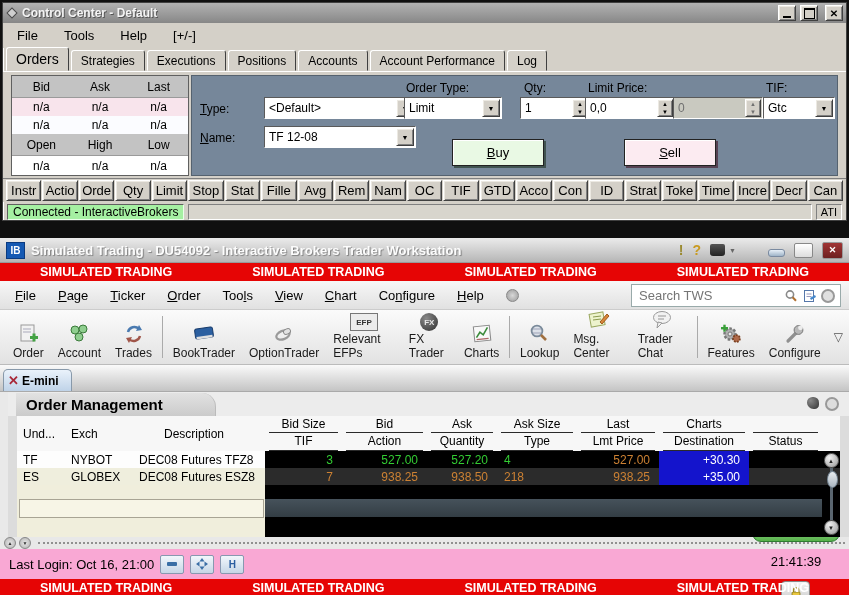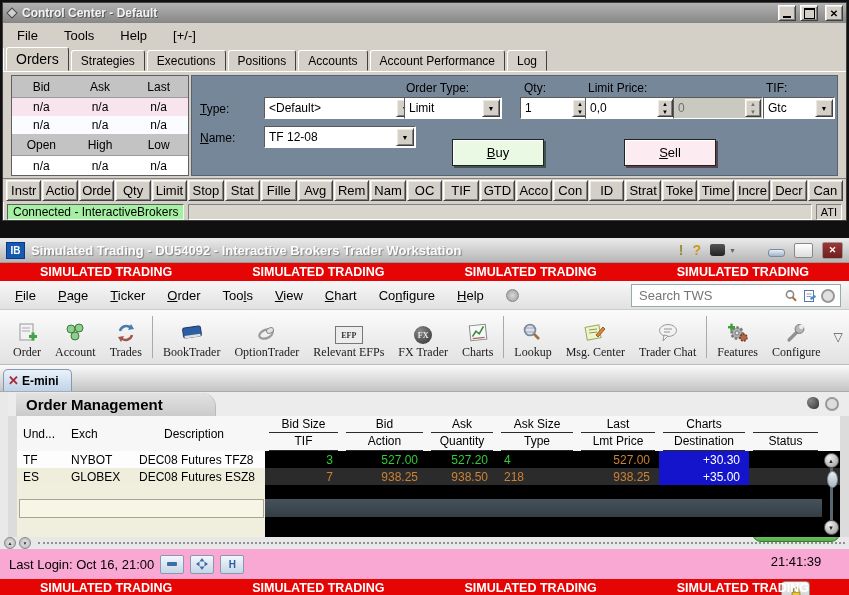--- a/index.html
+++ b/index.html
@@ -85,21 +85,21 @@
   .tws-menubar{height:28px;background:linear-gradient(#f7f7f7,#e1e1e1);display:flex;align-items:center;
                gap:22px;padding-left:15px;font-size:13px;position:relative;}
   .menu-circle{width:11px;height:11px;border-radius:50%;background:radial-gradient(#d8d8d8,#9a9a9a);border:1px solid #888;}
   .searchbox{position:absolute;right:8px;top:3px;width:198px;height:21px;background:#fff;border:1px solid #9aa;
              display:flex;align-items:center;padding:0 5px;gap:5px;}
   .searchbox input{flex:1;border:none;outline:none;font-size:13px;font-family:"Liberation Sans",sans-serif;min-width:0;background:transparent;}
   .ring-ic{width:10px;height:10px;border-radius:50%;border:2px solid #999;background:#e0e0e0;}
   .tws-toolbar{height:54px;background:linear-gradient(#fbfbfb,#e2e2e2);display:flex;align-items:center;
                padding:0 6px;border-top:1px solid #ccc;border-bottom:1px solid #bbb;}
   .tool{display:flex;flex-direction:column;align-items:center;justify-content:flex-end;font-size:12px;
-        color:#1a1a1a;gap:1px;padding:2px 7px;height:46px;font-family:Liberation Serif, serif;}
+        color:#1a1a1a;gap:1px;padding:2px 7px;height:46px;}
   .tool-ic{height:24px;display:flex;align-items:flex-end;justify-content:center;}
   .tool-sep{width:1px;height:42px;background:#aaa;margin:0 3px;}
   .efp-box{width:26px;height:16px;border:1px solid #777;background:#ececec;display:flex;align-items:center;
            justify-content:center;font-size:8px;font-weight:bold;color:#333;}
   .fx-circle{width:18px;height:18px;border-radius:50%;background:radial-gradient(circle at 35% 30%,#8a8a8a,#2e2e2e);
              color:#e8e8e8;font-size:8px;font-weight:bold;display:flex;align-items:center;justify-content:center;}
   .tb-caret{font-size:12px;color:#555;margin-left:6px;align-self:center;}
   .tws-tabstrip{height:26px;background:linear-gradient(#fafafa,#c4c4c4);display:flex;align-items:flex-end;
                 padding-left:3px;border-bottom:1px solid #aaa;}
   .page-tab{height:21px;background:linear-gradient(#eaf2fb,#bfd3e8);border:1px solid #8899aa;border-bottom:none;

